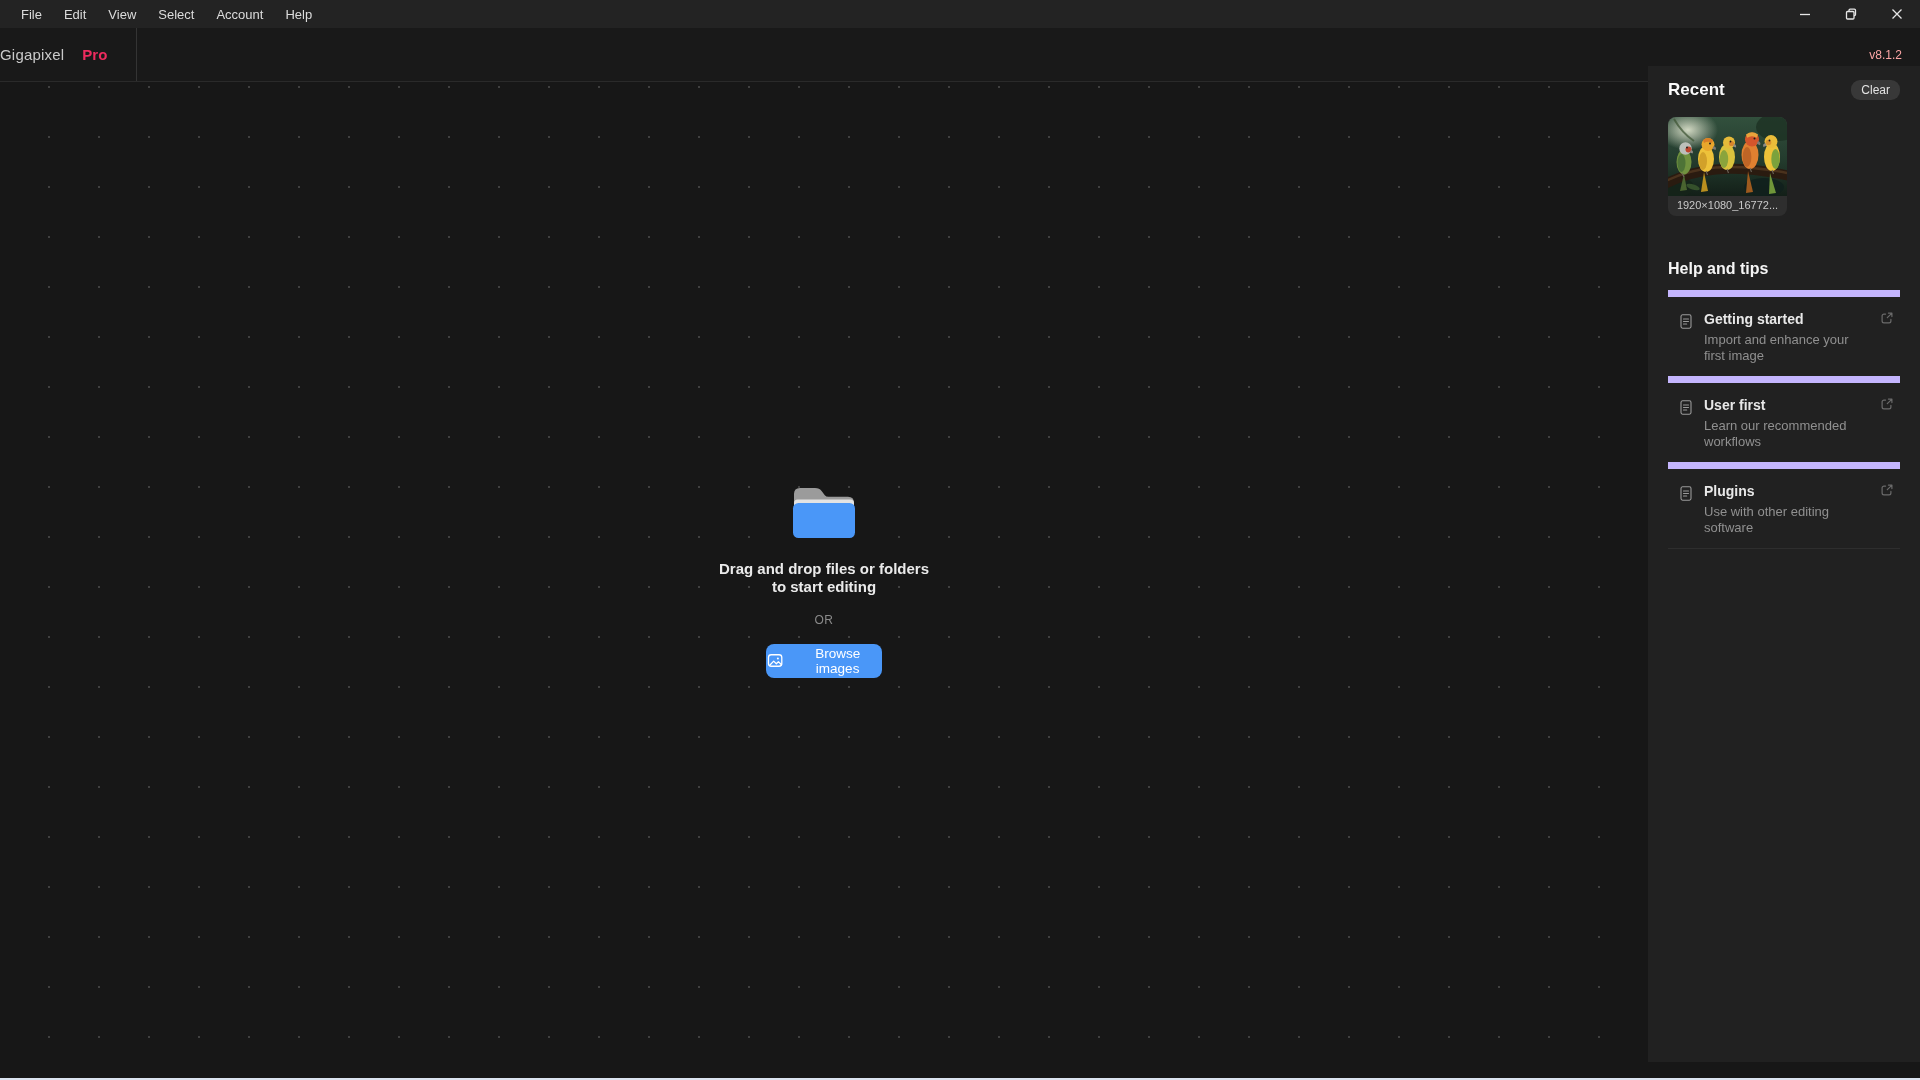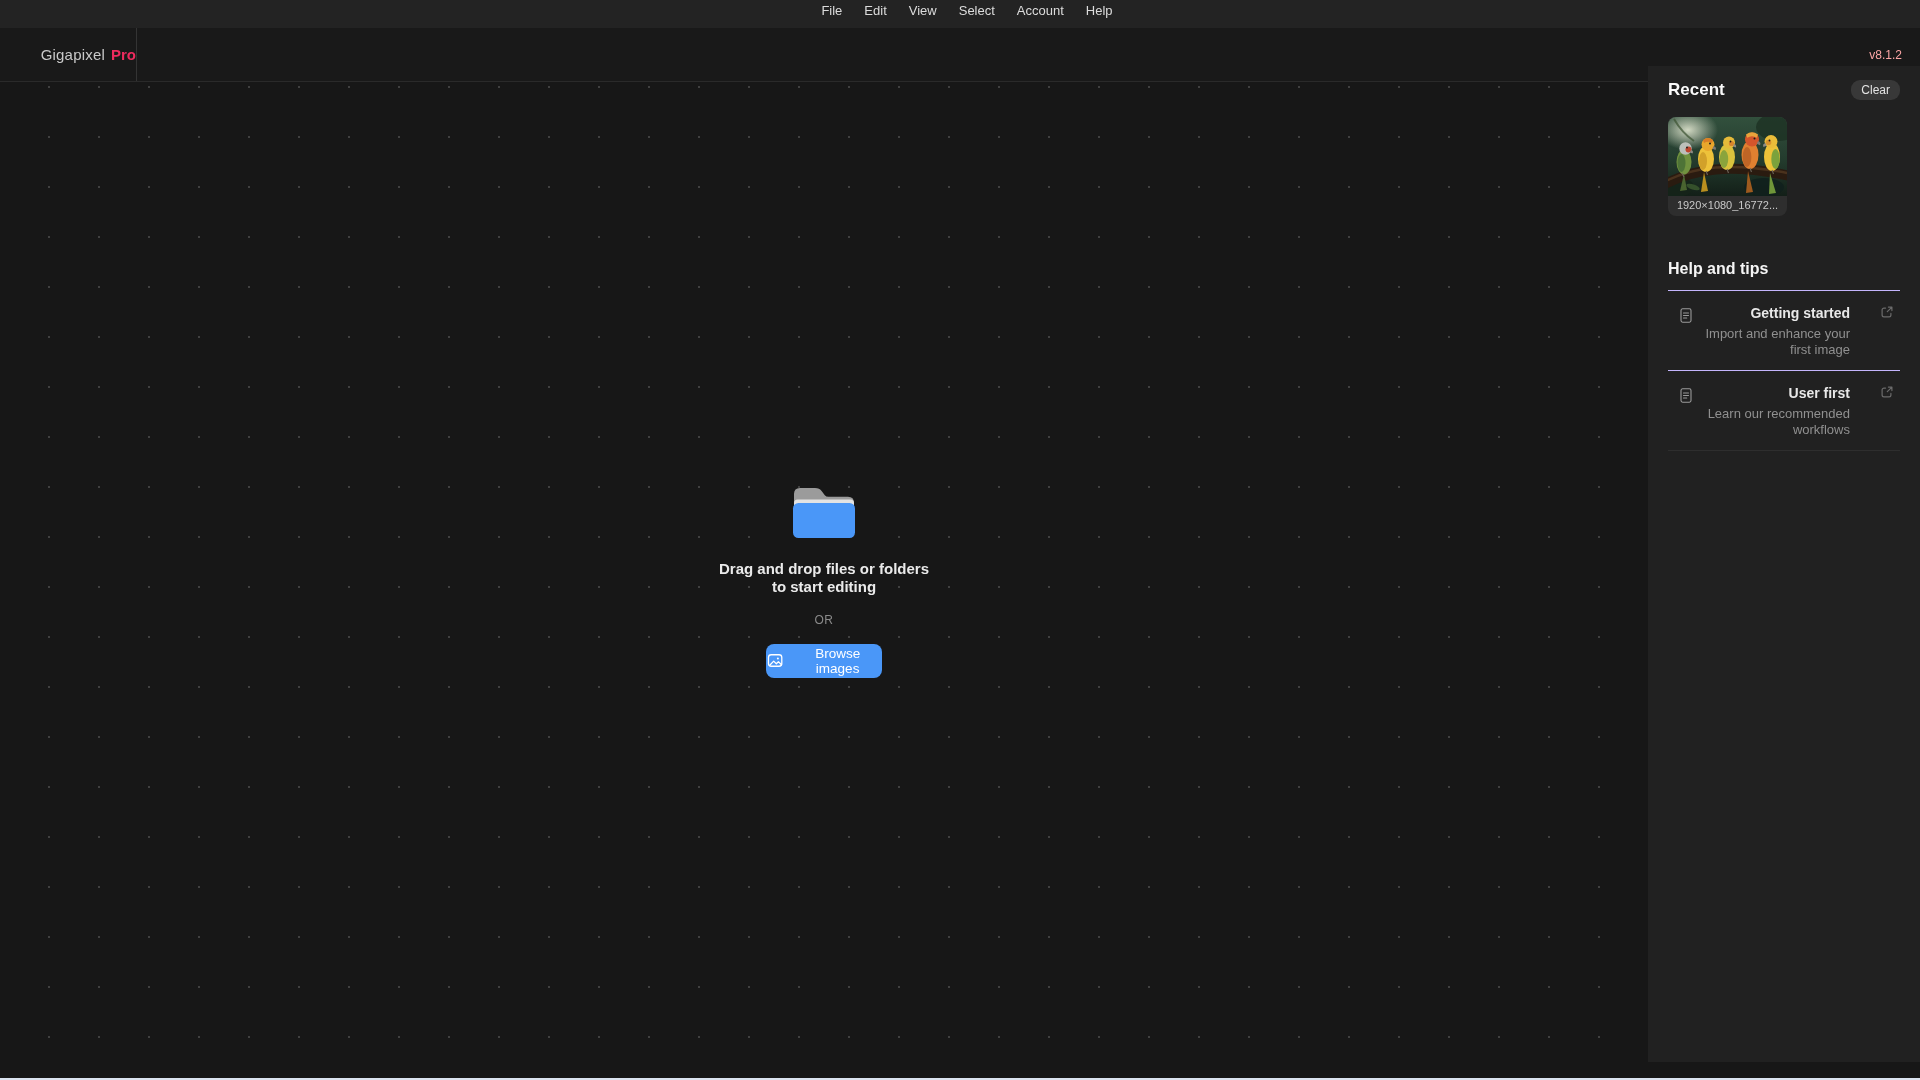--- a/index.html
+++ b/index.html
@@ -8,42 +8,42 @@
     font-family:"Liberation Sans","DejaVu Sans",sans-serif;
     background:#171717; color:#e8e8e8;
     position:relative; width:1920px; height:1080px;
     -webkit-font-smoothing:antialiased;
   }
   svg { display:block; }
 
   
   .titlebar {
     position:absolute; top:0; left:0; width:1920px; height:28px;
-    background:#232323; display:flex; align-items:center;flex-direction:column;
+    background:#232323; display:flex; align-items:center;
   }
   .menu { display:flex; align-items:center; padding-left:14px; gap:8px; }
   .menu-item {
     font-size:13px; color:#dcdcdc; padding:3px 7px; border-radius:4px;
     cursor:default; white-space:nowrap;
   }
   .win-controls { margin-left:auto; display:flex; align-items:center; height:100%; }
   .win-btn {
     width:46px; height:28px; display:flex; align-items:center; justify-content:center;
   }
   .win-btn svg { stroke:#e6e6e6; }
 
   
   .tabbar {
     position:absolute; top:28px; left:0; width:1920px; height:54px;
     background:#191919; border-bottom:1px solid #2a2a2a;
     display:flex; align-items:center;
   }
   .app-tab {
-    width:137px; height:100%; display:flex; align-items:center; justify-content:flex-end;
-    border-right:1px solid #343434; gap:6px;
+    width:137px; height:100%; display:flex; align-items:center; justify-content:flex-start;
+    border-right:1px solid #343434; gap:18px;
   }
   .brand-name { font-size:15px; color:#c9c9c9; letter-spacing:.2px; }
   .brand-pro  { font-size:15px; font-weight:bold; color:#ee2b5e; }
   .version-label {
     margin-left:auto; padding-right:18px; font-size:12px; color:#fca5a5;
   }
 
   
   .canvas {
     position:absolute; top:82px; left:0; width:1648px; height:996px;
@@ -85,22 +85,22 @@
     overflow:hidden; cursor:pointer;
   }
   .thumb-img { width:119px; height:79px; }
   .thumb-caption {
     height:20px; line-height:19px; font-size:11px; color:#c9c9c9;
     text-align:center; white-space:nowrap; overflow:hidden;
   }
   .help-title { margin-top:44px; font-size:16px; font-weight:bold; color:#f5f5f5; }
   .help-list { margin-top:12px; }
   .help-item {
-    position:relative; display:flex; gap:4px; padding:14px 0 12px 10px;
-    border-top:1px solid #c4b5fd; cursor:pointer; min-height:73px;text-align:right;
+    position:relative; display:flex; gap:10px; padding:14px 0 12px 10px;
+    border-top:7px solid #c4b5fd; cursor:pointer; min-height:73px;
   }
   .help-item:last-child { border-bottom:1px solid #2e2e2e; }
   .help-doc-icon { flex:0 0 16px; margin-top:2px; }
   .help-texts { width:152px; }
   .help-item-title { font-size:14px; font-weight:bold; color:#e8e8e8; }
   .help-item-desc { margin-top:5px; font-size:13px; color:#909090; line-height:16px; }
   .help-ext-icon { position:absolute; right:6px; top:14px; }
 
   
   .bottom-edge {
@@ -272,17 +272,31 @@
       <div class="help-texts">
         <div class="help-item-title">User first</div>
         <div class="help-item-desc">Learn our recommended workflows</div>
       </div>
       <svg class="help-ext-icon" width="14" height="14" viewBox="0 0 14 14" fill="none" stroke="#6b6b6b" stroke-width="1.2" stroke-linecap="round" stroke-linejoin="round">
         <path d="M5.6 3.1H4a1.9 1.9 0 0 0-1.9 1.9v5A1.9 1.9 0 0 0 4 11.9h5a1.9 1.9 0 0 0 1.9-1.9V8.4"></path>
         <path d="M8.4 2.1h3.5v3.5M11.7 2.3L7.3 6.7"></path>
       </svg>
     </div>
 
+    <div class="help-item">
+      <svg class="help-doc-icon" width="16" height="17" viewBox="0 0 16 17" fill="none" stroke="#9a9a9a" stroke-width="1.1" stroke-linecap="round">
+        <rect x="3" y="1.8" width="10" height="13.4" rx="1.6"></rect>
+        <path d="M5.5 6h5M5.5 8.5h5M5.5 11h3.2"></path>
+      </svg>
+      <div class="help-texts">
+        <div class="help-item-title">Plugins</div>
+        <div class="help-item-desc">Use with other editing software</div>
+      </div>
+      <svg class="help-ext-icon" width="14" height="14" viewBox="0 0 14 14" fill="none" stroke="#6b6b6b" stroke-width="1.2" stroke-linecap="round" stroke-linejoin="round">
+        <path d="M5.6 3.1H4a1.9 1.9 0 0 0-1.9 1.9v5A1.9 1.9 0 0 0 4 11.9h5a1.9 1.9 0 0 0 1.9-1.9V8.4"></path>
+        <path d="M8.4 2.1h3.5v3.5M11.7 2.3L7.3 6.7"></path>
+      </svg>
+    </div>
 
   </div>
 </div>
 
 <div class="bottom-edge"></div>
 
 </body></html>

